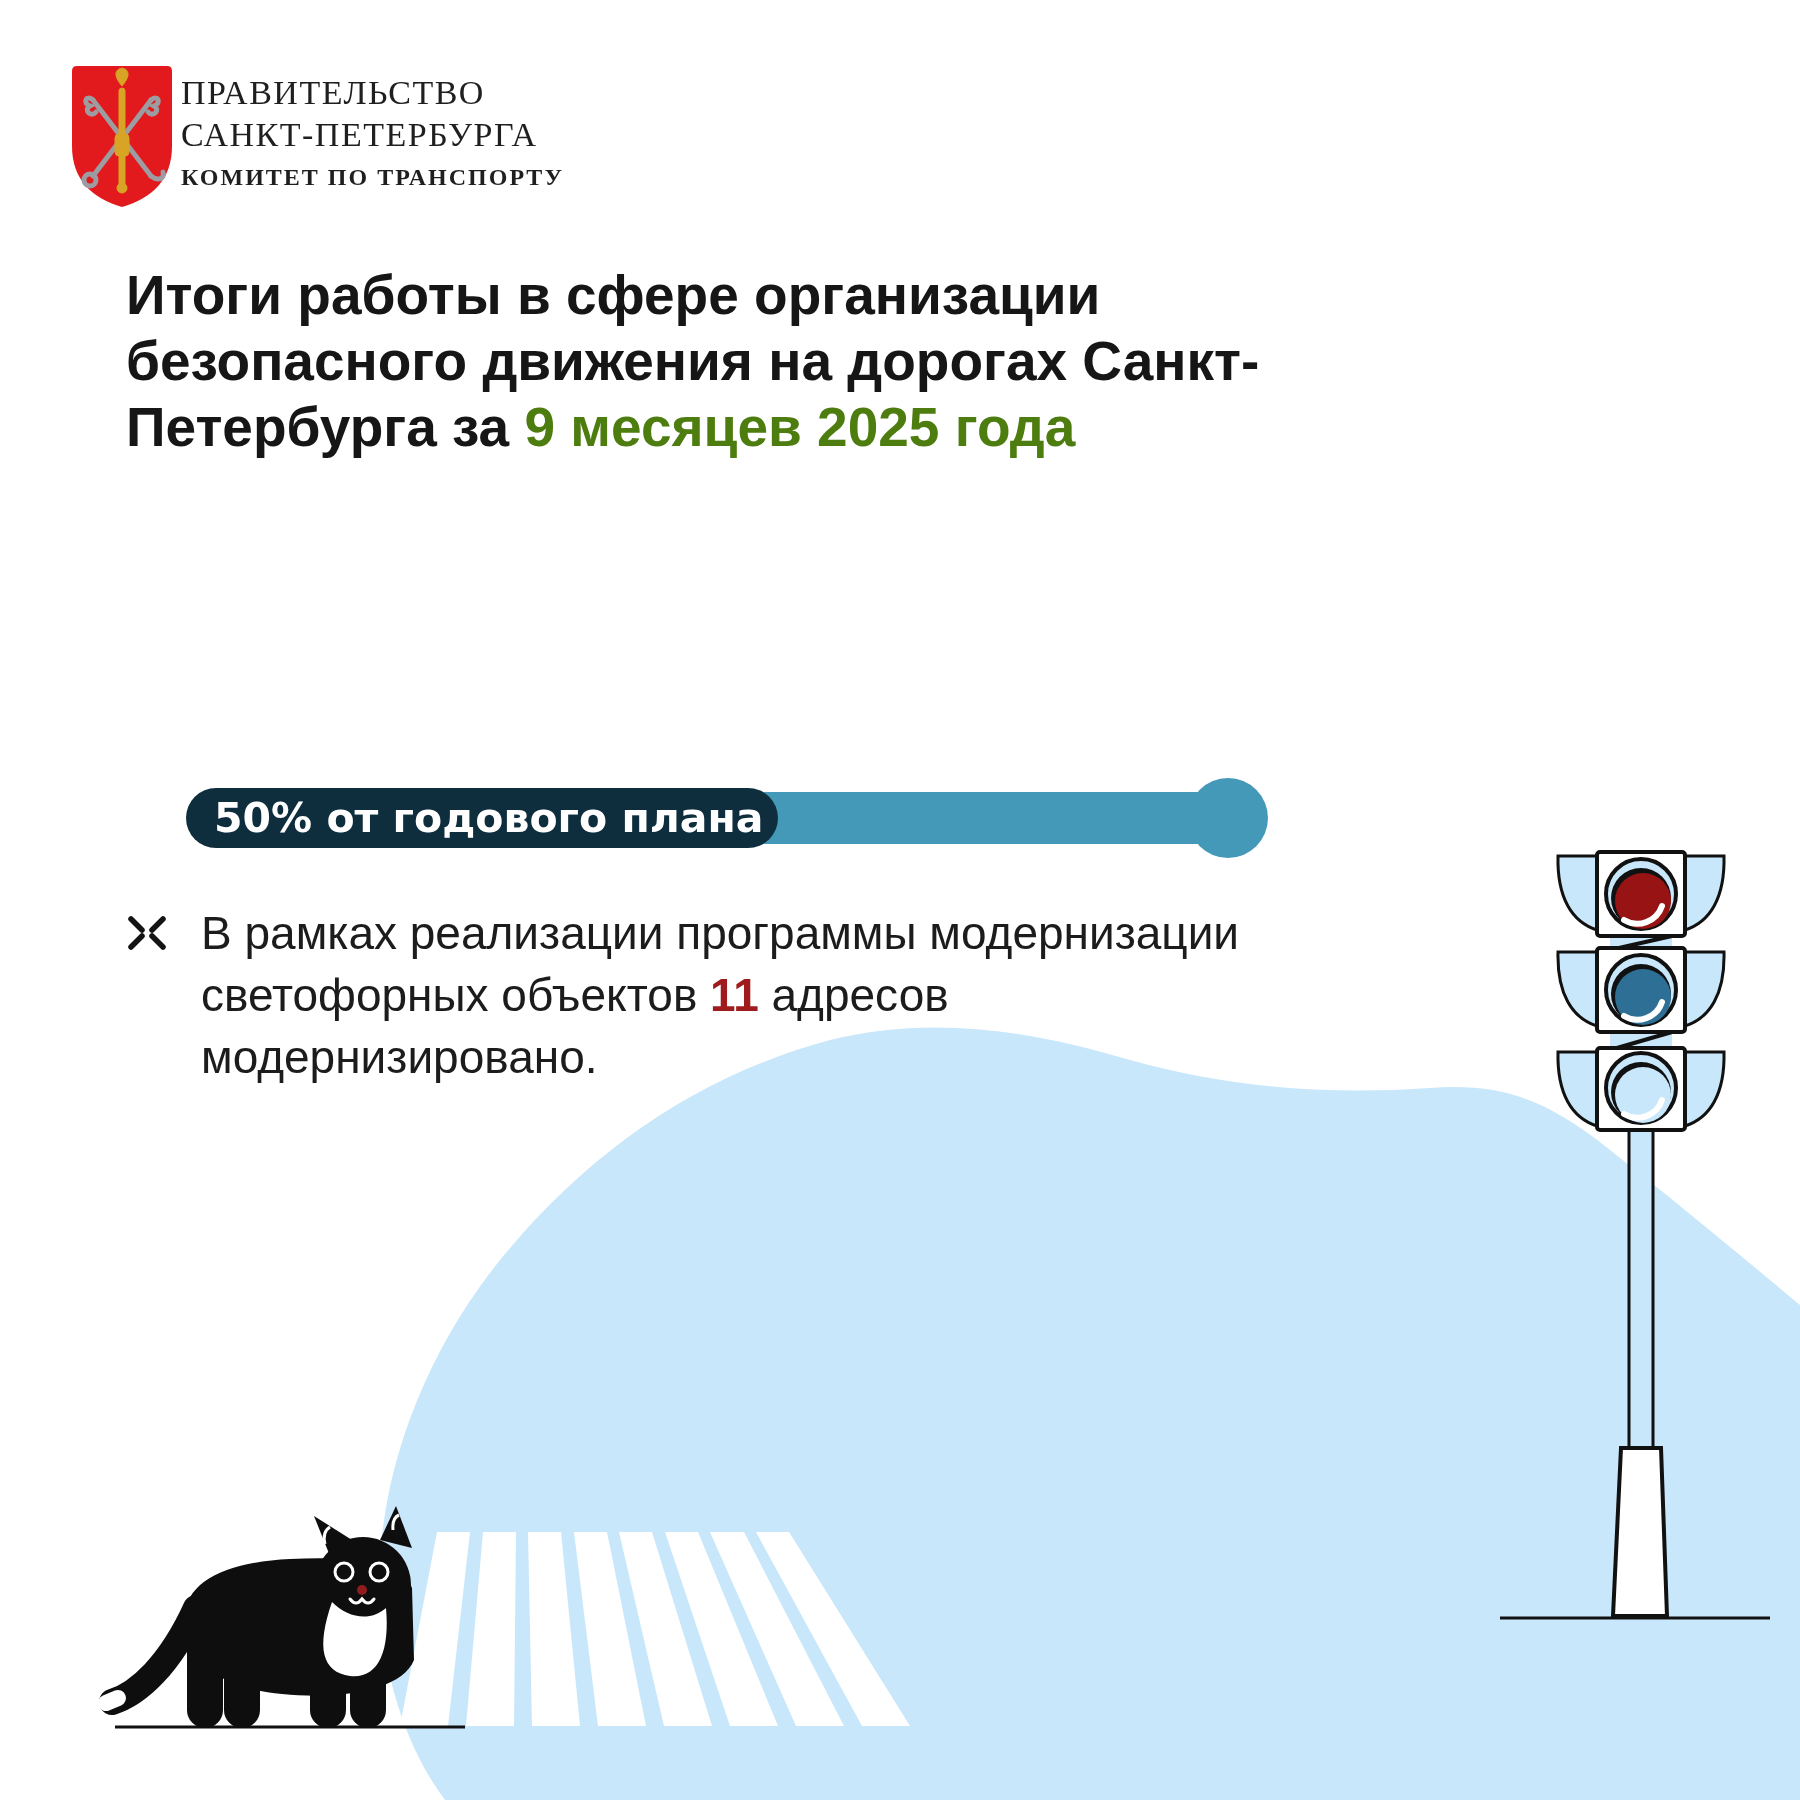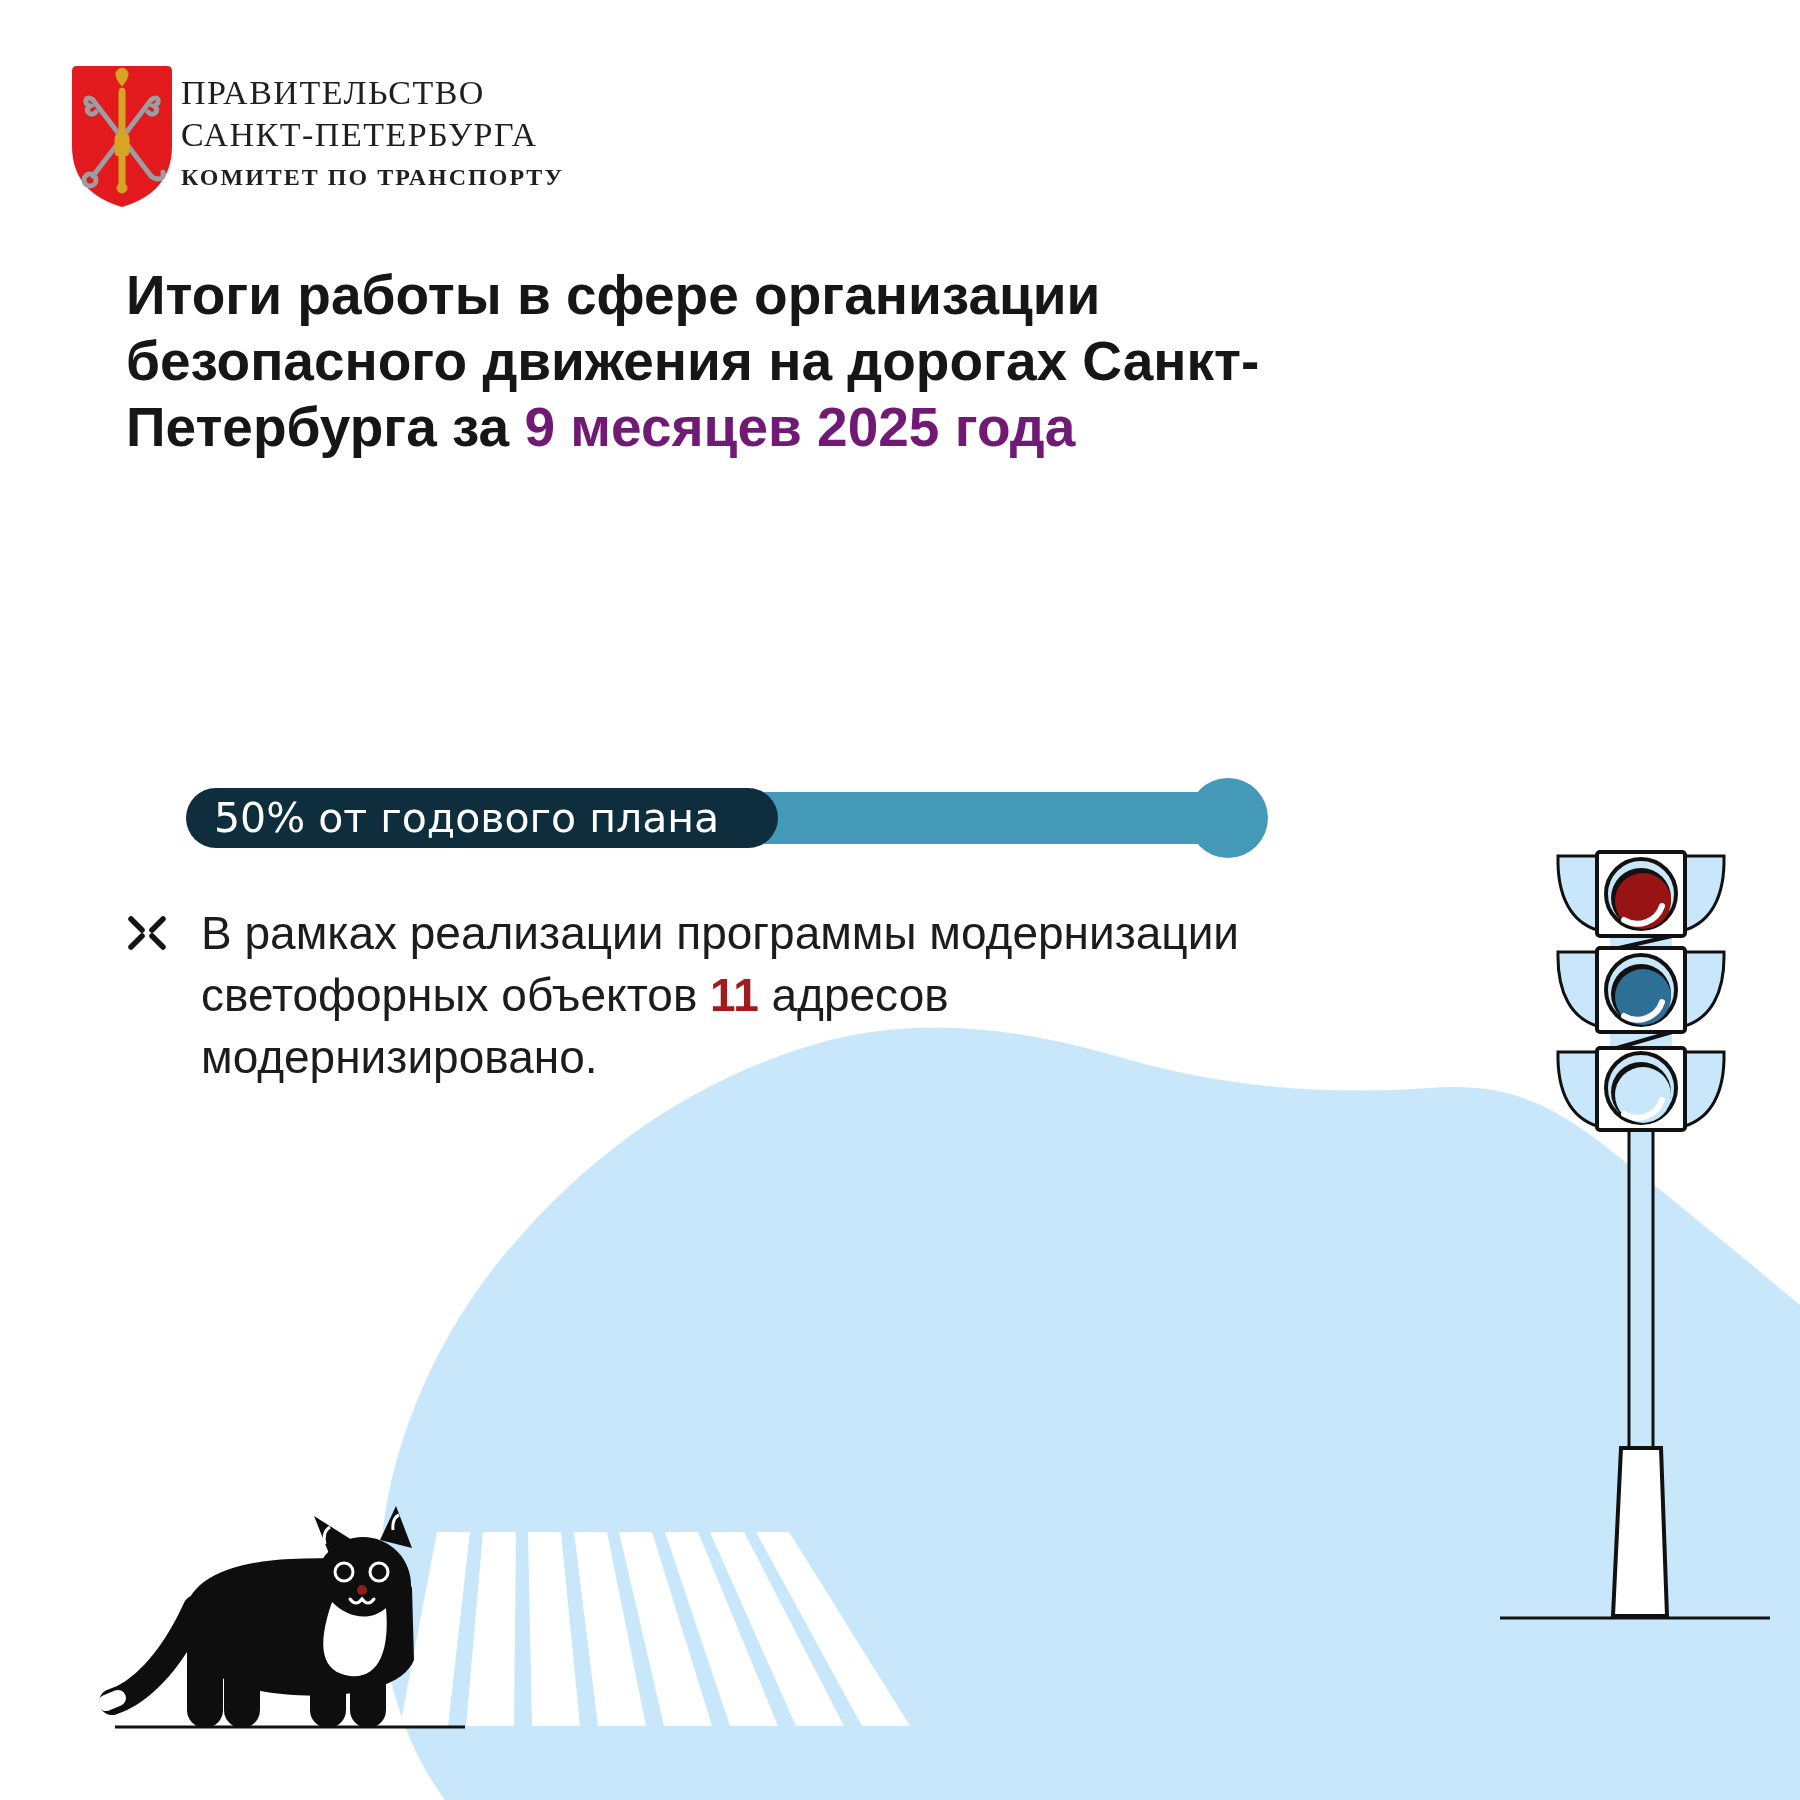--- a/index.html
+++ b/index.html
@@ -16,40 +16,40 @@
   
   .logo{position:absolute;left:63px;top:60px;display:flex;align-items:flex-start;}
   .coat{width:118px;height:152px;}
   .org{padding-top:12px;font-family:"Liberation Serif",serif;color:#1f1f1f;}
   .org-l1{font-size:34px;letter-spacing:1.5px;line-height:42px;font-weight:500;}
   .org-l2{font-size:24px;letter-spacing:2px;line-height:34px;margin-top:4px;font-weight:700;}
 
   
   .title{position:absolute;left:126px;top:262px;width:1290px;margin:0;
          font-size:55px;line-height:66px;font-weight:700;color:#161616;letter-spacing:0;}
-  .title .red{color:#701a75;}
+  .title .red{color:#4d7c0f;}
 
   
   .bullet{position:absolute;display:flex;align-items:flex-start;}
   .bullet .bicon{width:46px;height:46px;flex:0 0 46px;margin-top:8px;}
   .btext{margin:0 0 0 14px;font-size:46px;line-height:62px;font-weight:400;color:#1c1c1c;}
   .btext .num{color:#a01b1c;font-weight:700;}
   .b1{left:124px;top:566px;}
   .b2{left:124px;top:672px;}
   .b2 .btext{max-width:900px;}
   .b3{left:124px;top:902px;gap:17px;}
   .b3 .btext{max-width:1100px;}
 
   
   .progress{position:absolute;left:186px;top:788px;width:1082px;height:60px;}
   .track{position:absolute;left:20px;top:4px;width:1022px;height:52px;background:#4599b8;}
   .ball{position:absolute;left:1002px;top:-10px;width:80px;height:80px;border-radius:50%;background:#4599b8;}
   .pill{position:absolute;left:0;top:0;width:592px;height:60px;border-radius:30px;background:#0e2e3e;
         display:flex;align-items:center;}
-  .pill span{font-family:"DejaVu Sans",sans-serif;font-weight:400;font-size:41px;color:#ffffff;
+  .pill span{font-family:"DejaVu Sans",sans-serif;font-weight:700;font-size:41px;color:#ffffff;
              padding-left:28px;white-space:nowrap;letter-spacing:0;}
 </style>
 </head>
 <body>
 
 <div class="page">
 
   <svg class="illustration" width="1800" height="1800" viewBox="0 0 1800 1800">
 
     <path fill="#c9e7fb" d="M 445,1800

